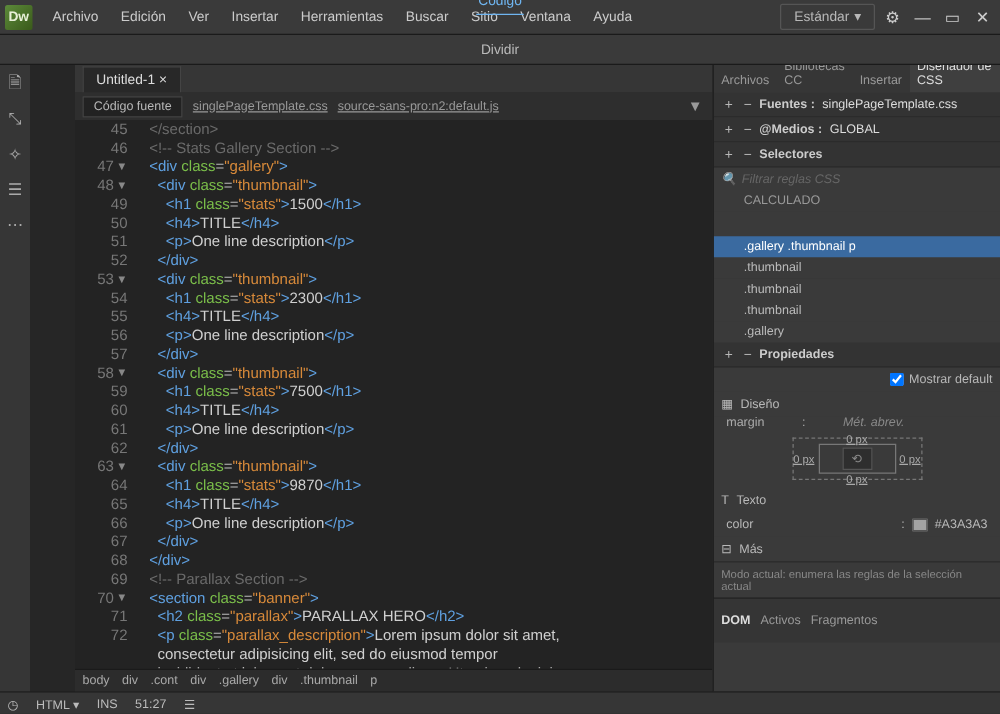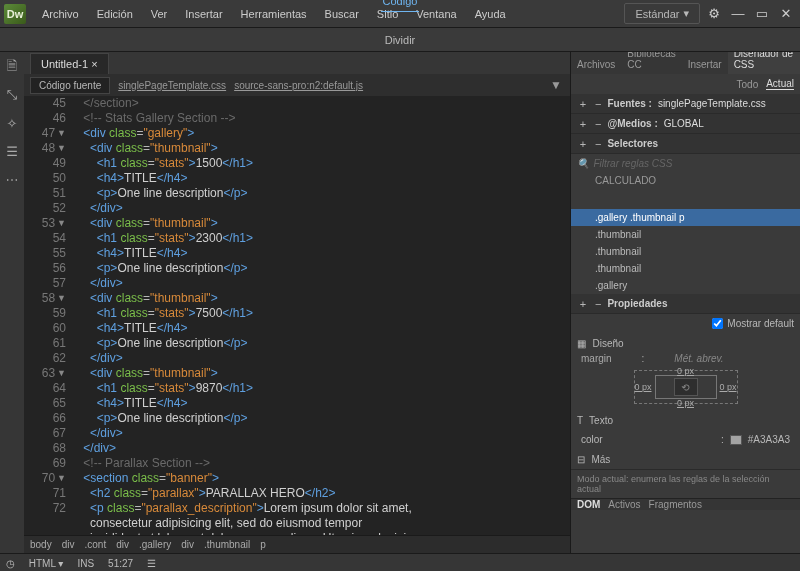--- a/index.html
+++ b/index.html
@@ -10,21 +10,21 @@
 .menu-item { padding: 4px 8px; cursor: pointer; font-size: 11px; color: #ccc; }
 .title-controls { display: flex; align-items: center; gap: 4px; }
 .dropdown-pill { padding: 3px 10px; border: 1px solid #555; border-radius: 2px; font-size: 11px; display: flex; align-items: center; gap: 4px; }
 .win-btn { width: 20px; height: 20px; display: flex; align-items: center; justify-content: center; font-size: 13px; cursor: pointer; color: #ccc; }
 .viewbar { height: 24px; background: #3a3a3a; display: flex; align-items: center; justify-content: center; gap: 18px; border-bottom: 1px solid #1a1a1a; flex-direction: column; }
 .viewbar span { font-size: 11px; color: #bbb; cursor: pointer; padding: 4px 2px; }
 .viewbar span.active { color: #6fb5f0; border-bottom: 1px solid #6fb5f0; }
 .main { display: flex; height: 501px; }
 .toolstrip { width: 24px; background: #363636; display: flex; flex-direction: column; align-items: center; gap: 10px; padding-top: 6px; }
 .tool { width: 18px; height: 18px; display: flex; align-items: center; justify-content: center; font-size: 13px; color: #aaa; cursor: pointer; }
-.editor-col { flex: 1; display: flex; flex-direction: column; background: #262626; min-width: 0; }
+.editor-col { flex: 1; display: flex; flex-direction: column; background: #262626; min-width: 0; padding-left: 36px; }
 .file-tabs { height: 22px; background: #363636; display: flex; align-items: flex-end; padding-left: 6px; }
 .file-tab { background: #282828; padding: 4px 10px; font-size: 11px; color: #ddd; border-top: 1px solid #444; border-left: 1px solid #444; border-right: 1px solid #444; }
 .source-row { height: 22px; background: #2e2e2e; display: flex; align-items: center; padding-left: 6px; gap: 8px; }
 .src-tab { background: #222; padding: 2px 8px; font-size: 10px; border: 1px solid #444; }
 .src-link { font-size: 10px; color: #999; text-decoration: underline; cursor: pointer; }
 .filter-icon { margin-left: auto; margin-right: 8px; font-size: 12px; color: #999; cursor: pointer; }
 .code-area { flex: 1; display: flex; overflow: hidden; font-family: Consolas, monospace; font-size: 12px; line-height: 15px; background: #232323; }
 .gutter { width: 46px; text-align: right; padding-right: 4px; color: #777; }
 .gutter-line { height: 15px; display: flex; justify-content: flex-end; align-items: center; gap: 2px; }
 .fold { color: #888; font-size: 9px; }
@@ -63,21 +63,21 @@
 .bm-outer { border: 1px dashed #777; padding: 4px 20px; position: relative; }
 .bm-inner { border: 1px solid #777; padding: 2px 18px; display: flex; align-items: center; justify-content: center; }
 .bm-center { width: 24px; height: 18px; border: 1px solid #555; background: #2e2e2e; display: flex; align-items: center; justify-content: center; color: #888; }
 .bm-val { font-size: 9px; color: #aaa; position: absolute; text-decoration: underline; }
 .bm-top { top: -5px; left: 50%; transform: translateX(-50%); }
 .bm-bottom { bottom: -5px; left: 50%; transform: translateX(-50%); }
 .bm-left { left: 0px; top: 50%; transform: translateY(-50%); }
 .bm-right { right: 0px; top: 50%; transform: translateY(-50%); }
 .prop-row { display: flex; align-items: center; gap: 6px; padding: 4px 10px; }
 .swatch { width: 12px; height: 10px; background: #a3a3a3; border: 1px solid #555; }
-.bottom-tabs { display: flex; gap: 8px; padding: 0 6px; border-top: 1px solid #222; background: #353535; }
+.bottom-tabs { display: flex; gap: 8px; padding: 12px 6px; border-top: 1px solid #222; background: #353535; }
 .bottom-tabs span { font-size: 10px; color: #999; cursor: pointer; }
 .bottom-tabs span.active { color: #ddd; font-weight: bold; }
 .mode-note { font-size: 9px; color: #888; padding: 4px 6px; border-top: 1px solid #2a2a2a; }
 </style>
 </head>
 <body>
 
 <div class="titlebar">
   <div class="logo">Dw</div>
   <div class="menu" id="menu">
@@ -206,24 +206,20 @@
       </div>
   </div>
 
   <div class="panel">
     <div class="panel-tabs" id="paneltabs">
         <span class="panel-tab">Archivos</span>
         <span class="panel-tab">Bibliotecas CC</span>
         <span class="panel-tab">Insertar</span>
         <span class="panel-tab active">Diseñador de CSS</span>
       </div>
-    <div class="mode-row">
-      <span>Todo</span>
-      <span class="active">Actual</span>
-    </div>
     <div class="section-head">
       <span class="plus">+</span>
       <span class="minus">−</span>
       <span class="lbl">Fuentes :</span>
       <span class="val">singlePageTemplate.css</span>
     </div>
     <div class="section-head">
       <span class="plus">+</span>
       <span class="minus">−</span>
       <span class="lbl">@Medios :</span>

